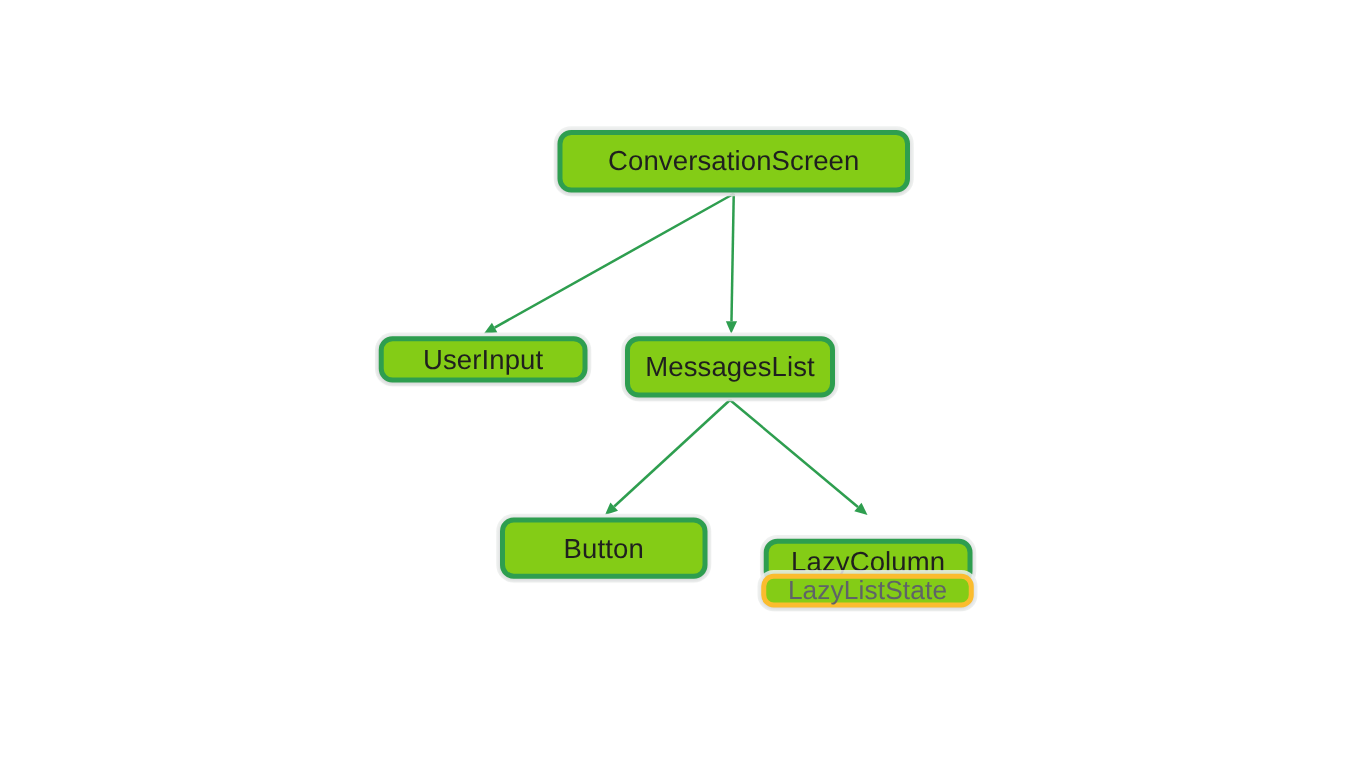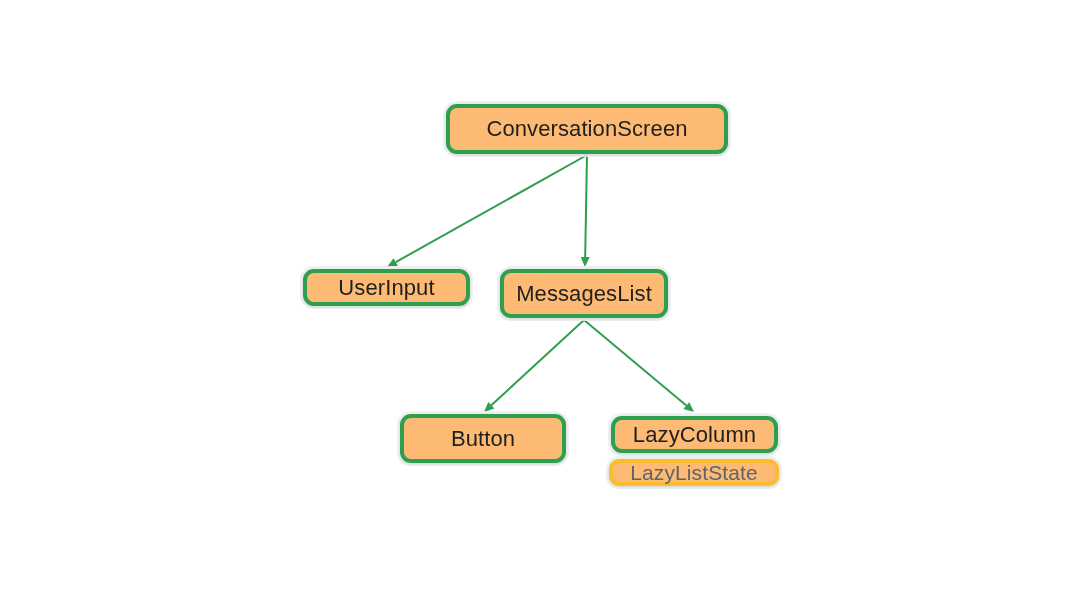--- a/index.html
+++ b/index.html
@@ -25,21 +25,21 @@
     position: absolute;
     left: 0;
     top: 0;
     width: 1080px;
     height: 608px;
     pointer-events: none;
   }
   .node {
     position: absolute;
     box-sizing: border-box;
-    background: #fdba74;
+    background: #84cc16;
     display: flex;
     align-items: center;
     justify-content: center;
     border-radius: 11px;
     border-style: solid;
     box-shadow: 0 1px 3px rgba(60,64,67,0.16), 0 0 0 3px rgba(236,238,237,0.85);
   }
   .node.green {
     border-width: 4px;
     border-color: #2e9e4f;
@@ -103,21 +103,21 @@
   </div>
 
   <div class="node green" style="left: 500px; top: 269px; width: 168px; height: 49px; text-align: right;">
     <span class="node-label">MessagesList</span>
   </div>
 
   <div class="node green" style="left: 400px; top: 414px; width: 166px; height: 49px;">
     <span class="node-label">Button</span>
   </div>
 
-  <div class="node green has-state" style="left: 611px; top: 416px; width: 167px; height: 37px;">
+  <div class="node green has-state" style="left: 611px; top: 431px; width: 167px; height: 37px;">
     <span class="node-label">LazyColumn</span>
   </div>
 
   <div class="node amber stacked" style="left: 609px; top: 459px; width: 170px; height: 27px;">
     <span class="node-label">LazyListState</span>
   </div>
 
 </div>
 
 </body></html>

